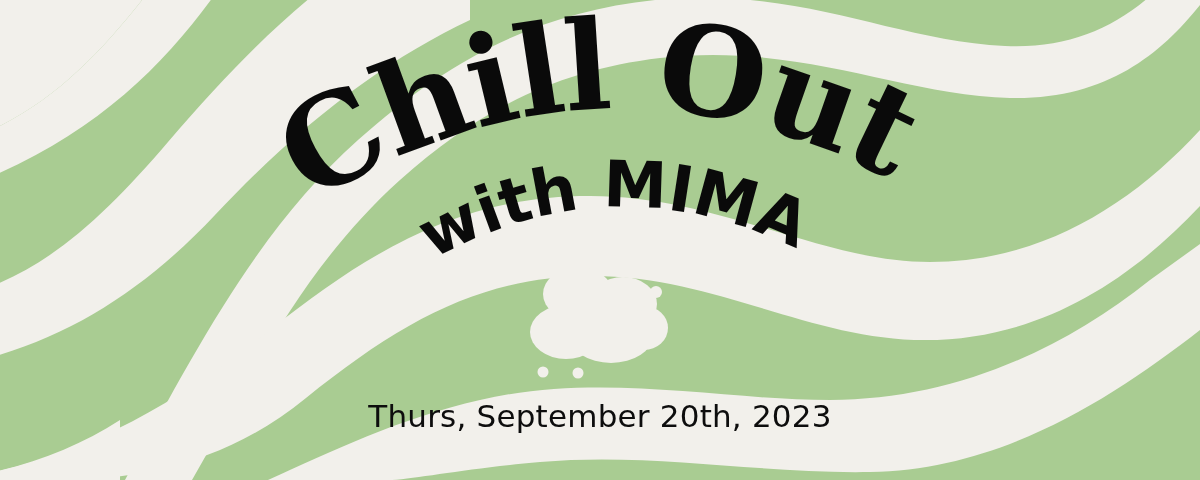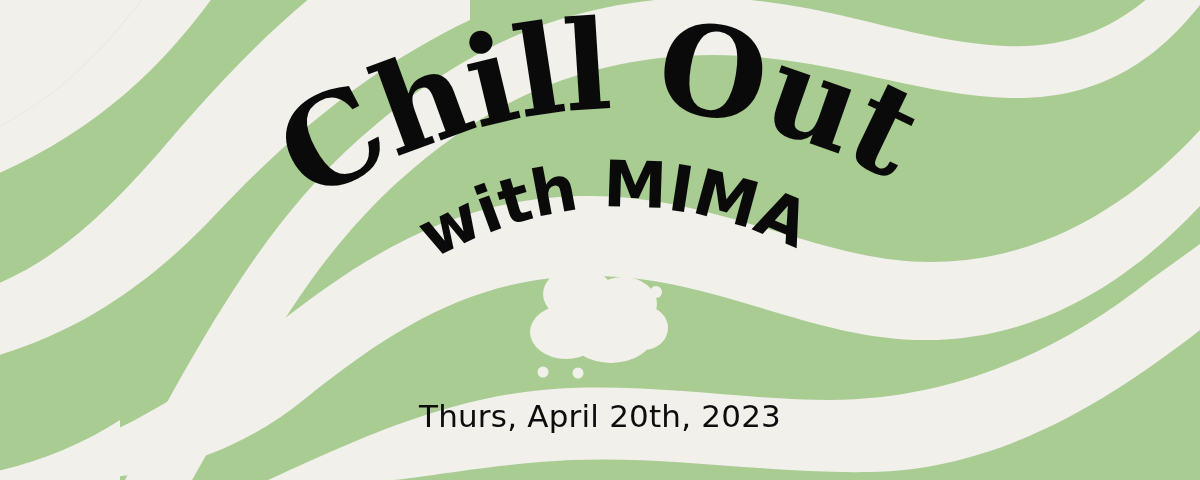--- a/index.html
+++ b/index.html
@@ -184,15 +184,15 @@
         <ellipse cx="128" cy="66" rx="24" ry="22"></ellipse>
         <rect x="22" y="48" width="118" height="40" rx="20"></rect>
       </g>
 
       <circle cx="140" cy="30" r="6" fill="#F2F0EB"></circle>
       <circle cx="27" cy="110" r="5.5" fill="#F2F0EB"></circle>
       <circle cx="62" cy="111" r="5.5" fill="#F2F0EB"></circle>
     </svg>
   </div>
 
-  <div id="date-line">Thurs, April 20th, 2023</div>
+  <div id="date-line">Thurs, September 20th, 2023</div>
 
 </div>
 
 </body></html>

